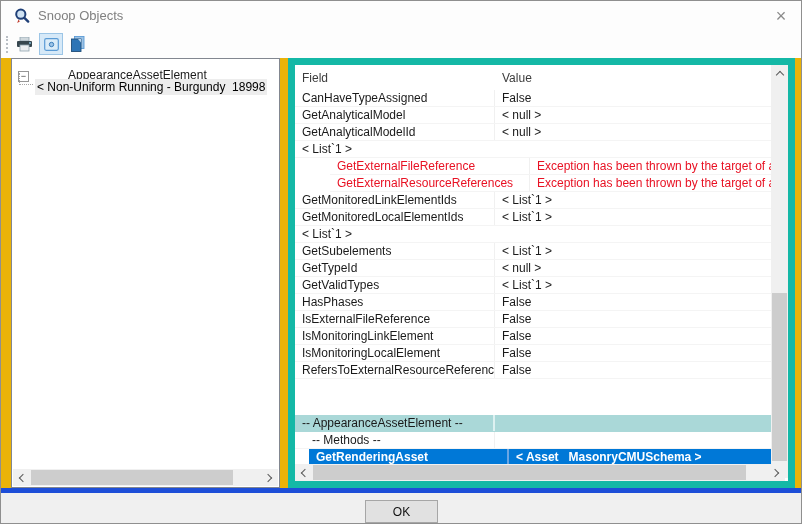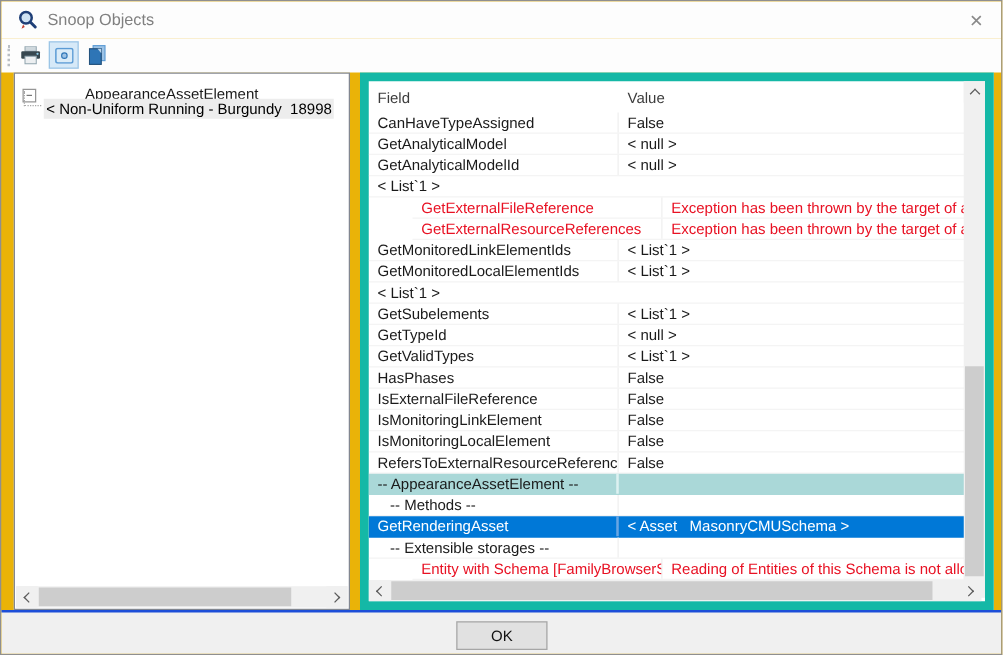--- a/index.html
+++ b/index.html
@@ -43,31 +43,31 @@
   
   .grid-panel { position:absolute; left:287px; top:57px; width:507px; height:430px; background:#fff; border:7px solid #14b8a6; overflow:hidden; }
   .grid-content { position:absolute; left:0; top:0; width:488px; height:411px; overflow:hidden; }
   .grid-header { display:flex; height:25px; align-items:center; color:#3c3c3c; font-size:12px; }
   .grid-row { display:flex; height:17px; line-height:16px; font-size:12px; color:#1a1a1a; border-bottom:1px solid #f4f4f4;align-items:flex-end; }
   .cell { white-space:pre; overflow:hidden; }
   .cf { width:200px; padding-left:7px; flex:none; border-right:1px solid #f0f0f0; }
   .cv { flex:1; padding-left:7px; }
   .grid-header .cf { border-right:none; }
   .grid-row.error { color:var(--error-red);margin-left:35px; }
-  .grid-row.category { background:var(--category-bg); border-bottom-color:var(--category-bg); }
+  .grid-row.category { background:var(--category-bg); border-bottom-color:var(--category-bg);margin-top:36px; }
   .grid-row.category .cf { border-right:2px solid #ddf1f1; }
   .grid-row.subcategory .cf { padding-left:17px; }
-  .grid-row.selected { background:var(--selection-bg); color:var(--selection-text); font-weight:normal; border-bottom-color:var(--selection-bg); }
+  .grid-row.selected { background:var(--selection-bg); color:var(--selection-text); font-weight:bold; border-bottom-color:var(--selection-bg);margin-left:14px; }
   .grid-row.selected .cf { border-right:2px solid #6aa6e4; }
   .grid-vscroll { top:0; height:413px; }
   .grid-vscroll .thumb { left:1px; width:15px; top:228px; height:170px; }
   .grid-hscroll { left:0; width:490px; }
   .grid-hscroll .thumb { left:18px; top:1px; width:433px; height:15px; }
   
-  .footer { position:absolute; left:0; top:487px; width:100%; height:36px; background:#f0f0f0; border-top:2px solid #1d4ed8; }
+  .footer { position:absolute; left:0; top:487px; width:100%; height:36px; background:#f0f0f0; border-top:5px solid #1d4ed8; }
   .ok-btn { position:absolute; left:364px; top:7px; width:73px; height:23px; background:#e1e1e1; border:1px solid #a6a6a6; font-size:12px; color:#111; font-family:"Liberation Sans", sans-serif; }
 </style>
 </head>
 <body>
 
 <div class="window">
 
   <div class="titlebar">
     <svg class="title-icon" viewBox="0 0 16 16">
       <circle cx="6.8" cy="6.2" r="4.6" fill="#cfe2f3" stroke="#1f3f77" stroke-width="2"></circle>

